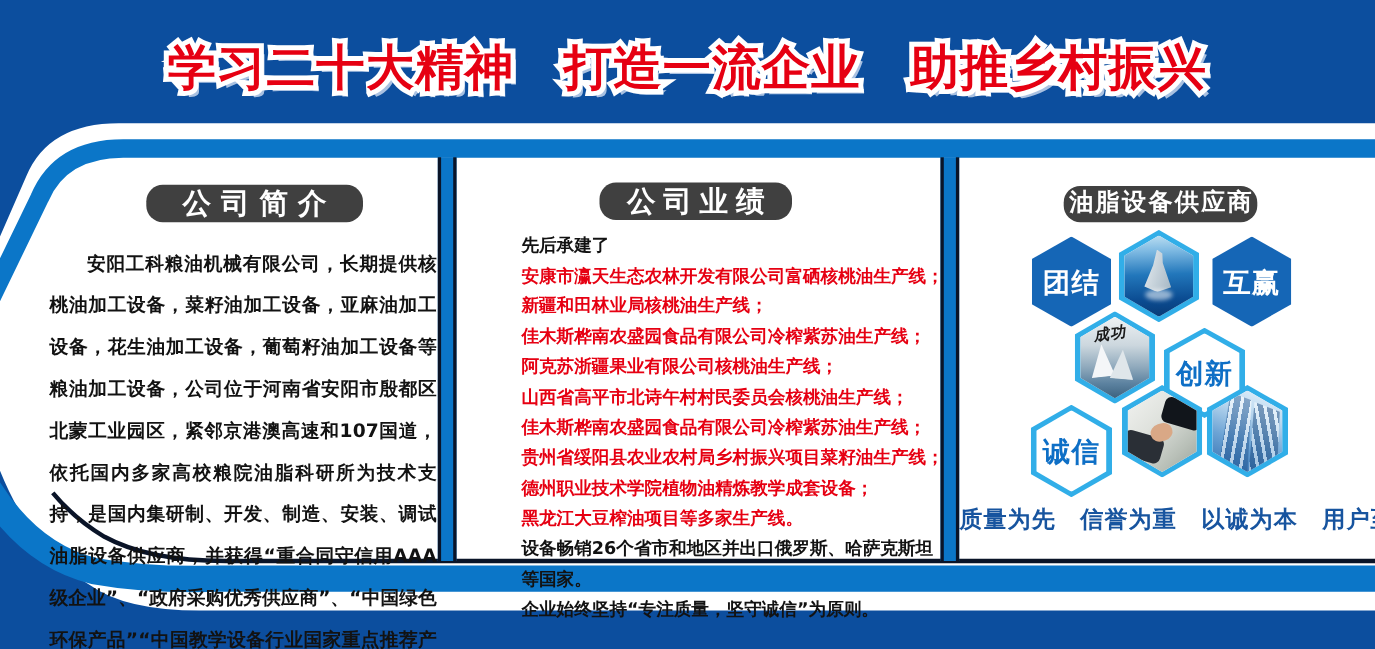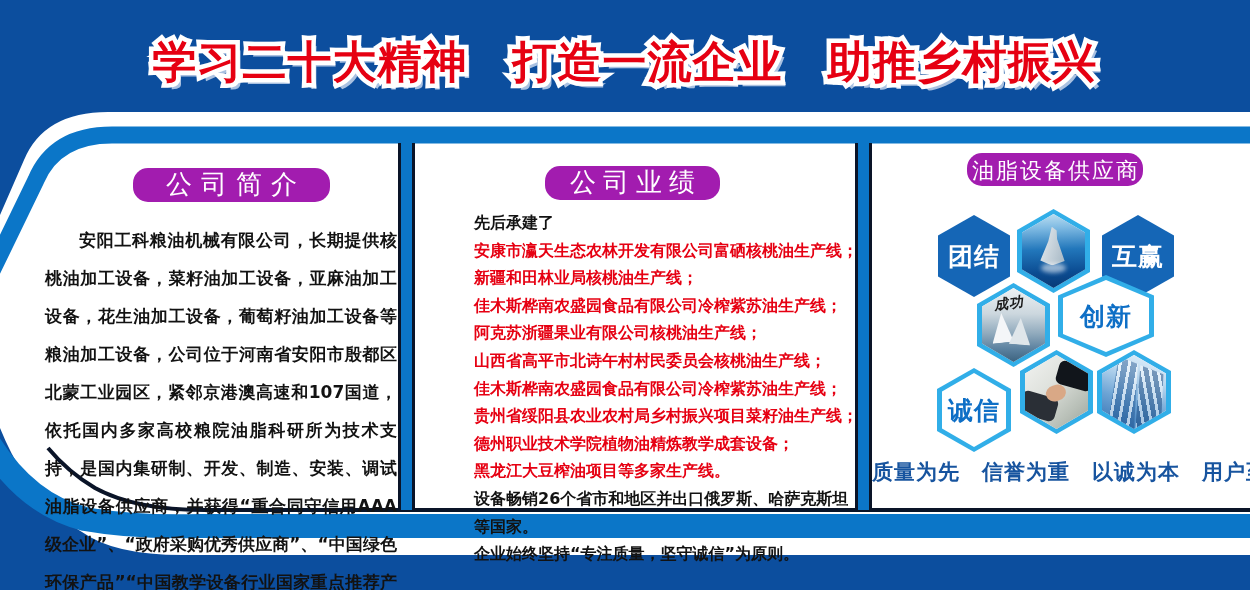--- a/index.html
+++ b/index.html
@@ -16,26 +16,26 @@
           -webkit-text-stroke:9px #ffffff;
           text-shadow:5px 6px 0 rgba(198,214,236,0.85);}
   .banner-wrap .fill{position:relative;color:#e60012;}
 
   
   .divider{position:absolute;top:143px;height:367px;width:17px;background:#0b76c8;
            border-left:3px solid #0a1428;border-right:3px solid #0a1428;box-sizing:border-box;}
   .divider.d1{left:398px;} .divider.d2{left:855px;}
 
   
-  .pill{position:absolute;background:#a21caf;color:#ffffff;border-radius:15px;
-        display:flex;align-items:flex-end;justify-content:center;
-        font-weight:normal;}
+  .pill{position:absolute;background:#404040;color:#ffffff;border-radius:15px;
+        display:flex;align-items:flex-start;justify-content:center;
+        font-weight:bold;}
   .pill-intro{left:133px;top:168px;width:197px;height:34px;font-size:26px;letter-spacing:9px;text-indent:9px;}
   .pill-ach{left:545px;top:166px;width:175px;height:34px;font-size:26px;letter-spacing:7px;text-indent:7px;}
-  .pill-sup{left:967px;top:153px;width:176px;height:33px;font-size:22px;letter-spacing:2px;text-indent:2px;}
+  .pill-sup{left:967px;top:169px;width:176px;height:33px;font-size:22px;letter-spacing:2px;text-indent:2px;}
 
   
   .intro-body{position:absolute;left:45px;top:221px;width:352px;
         font-size:17px;font-weight:bold;line-height:38px;color:#121212;
         text-align:justify;text-indent:2em;}
 
   
   .ach-body{position:absolute;left:474px;top:209px;width:386px;
         font-size:16px;font-weight:bold;line-height:27.6px;color:#121212;}
   .ach-body .proj{color:#e60012;}
@@ -151,21 +151,21 @@
       <span>互赢</span>
     </div>
 
     <div class="hex-shell" style="left:105px;top:140px;width:73px;height:84px;">
       <div class="inner">
         <div class="ph ship"></div>
         <span class="ship-caption">成功</span>
       </div>
     </div>
 
-    <div class="hex-shell" style="left:186px;top:132px;width:96px;height:82px;">
+    <div class="hex-shell" style="left:186px;top:155px;width:74px;height:82px;">
       <div class="inner">
         <span>创新</span>
       </div>
     </div>
 
     <div class="hex-shell" style="left:65px;top:225px;width:74px;height:84px;">
       <div class="inner">
         <span>诚信</span>
       </div>
     </div>

